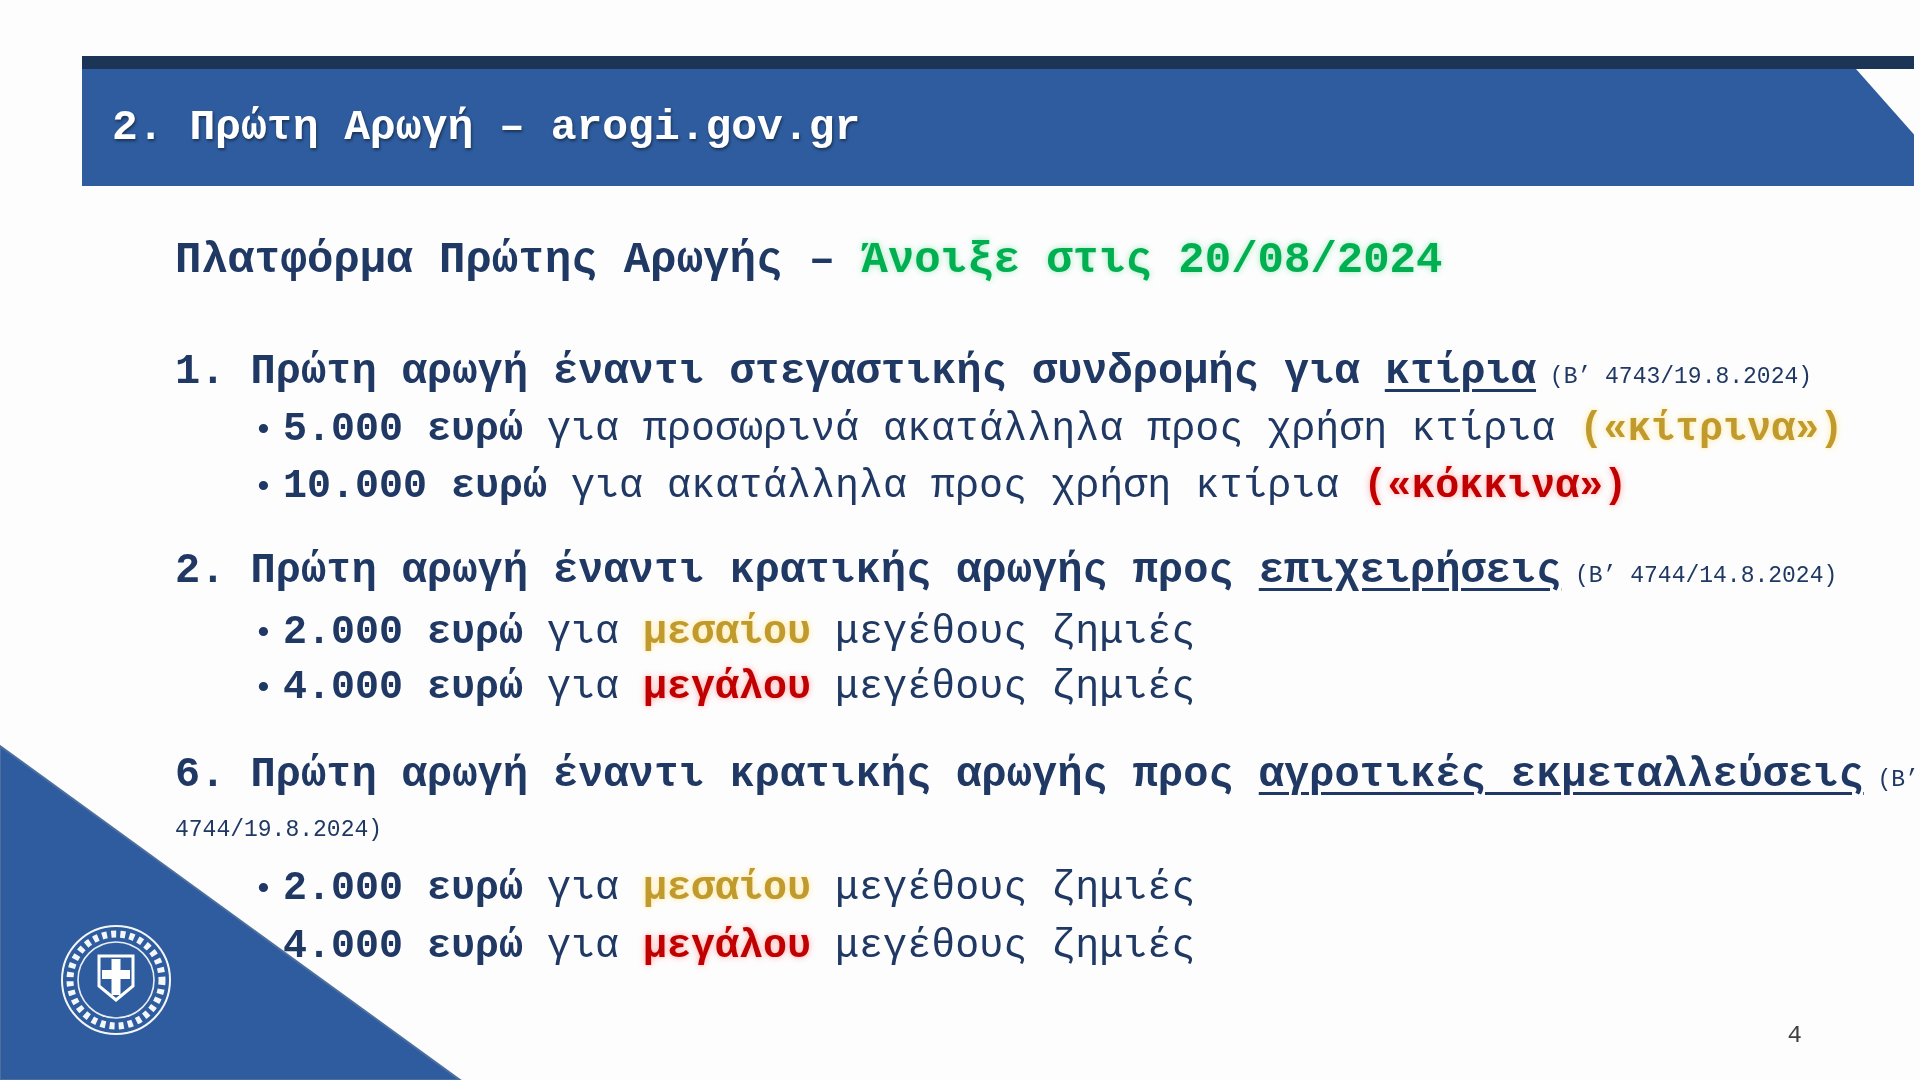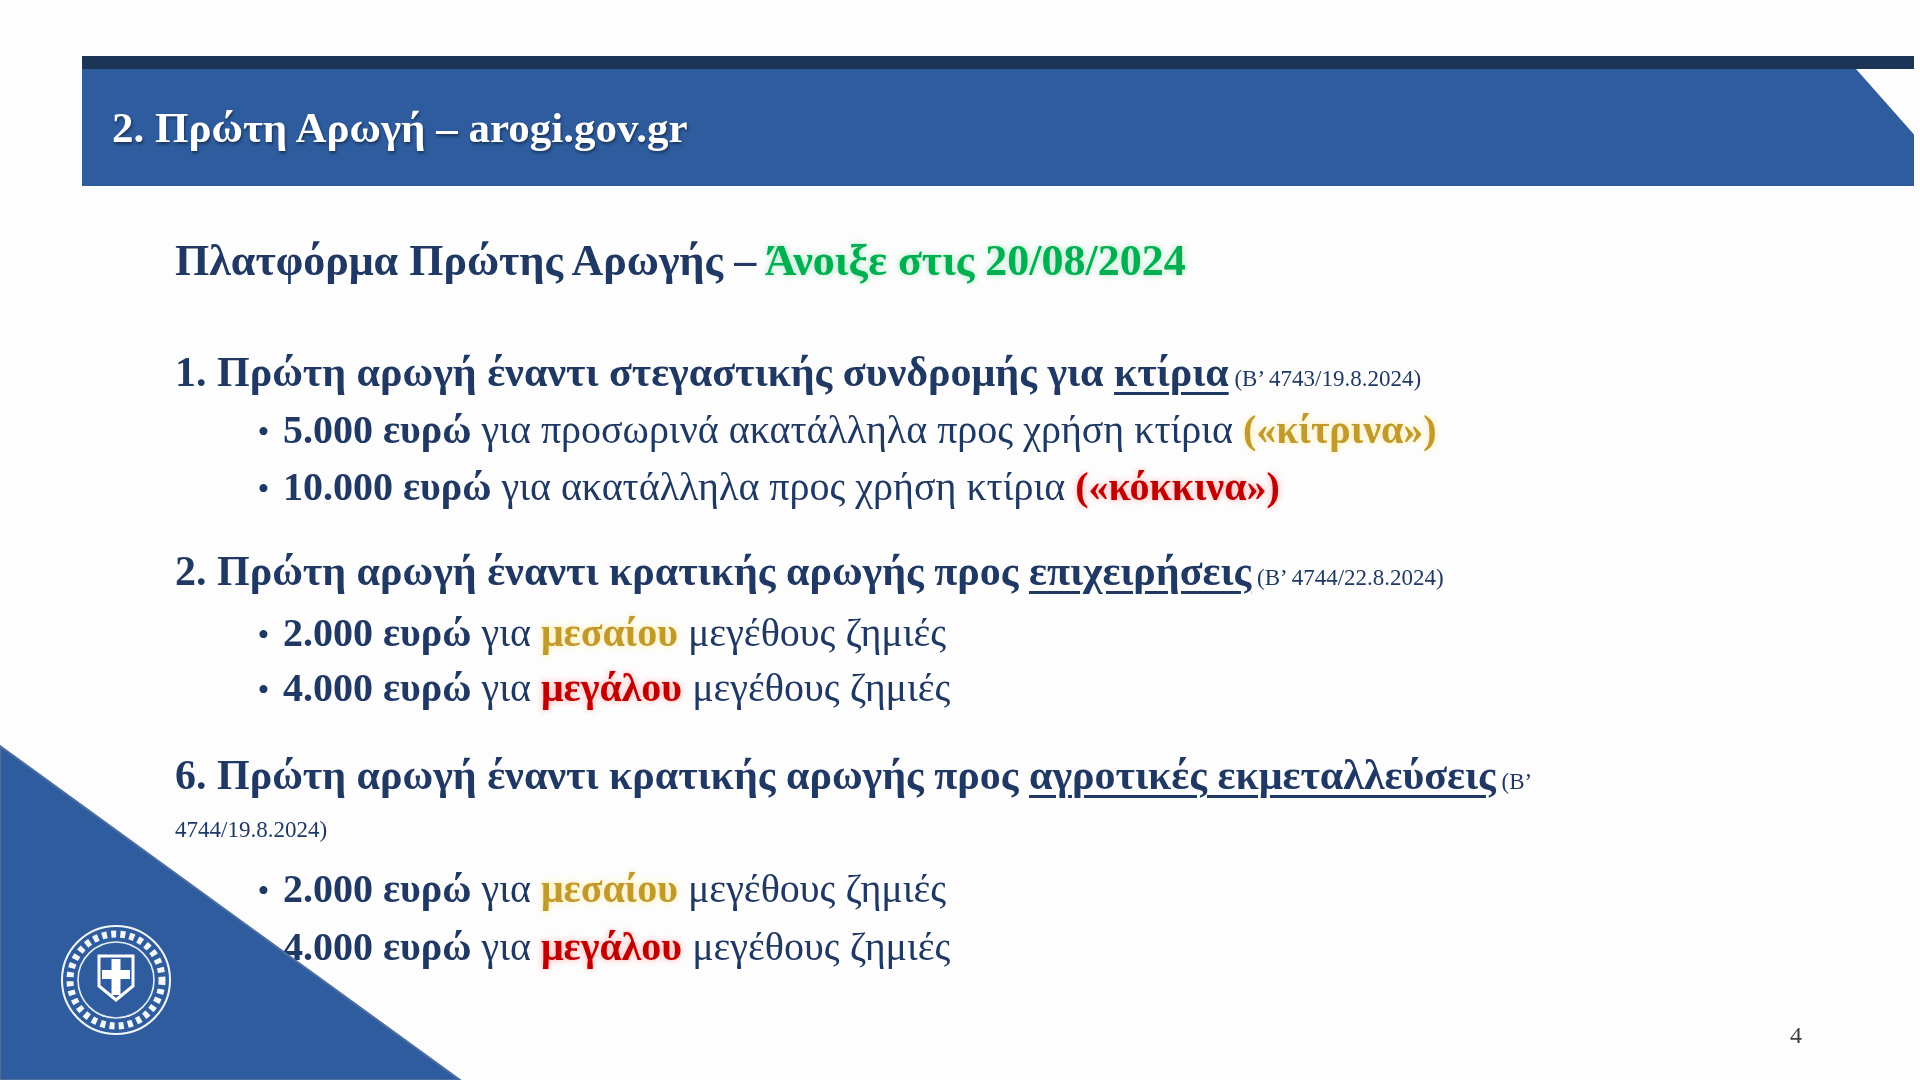--- a/index.html
+++ b/index.html
@@ -1,18 +1,18 @@
 <!DOCTYPE html>
 <html><head>
 <meta charset="utf-8">
 <style>
   html,body{margin:0;padding:0;background:#ffffff;}
   .slide{
     position:relative;width:1920px;height:1080px;overflow:hidden;background:#fdfdfd;
-    font-family:Liberation Serif, serif;color:#1f3864;
+    font-family:Liberation Mono, monospace;color:#1f3864;
   }
   
   .top-strip{
     position:absolute;left:82px;top:56px;width:1832px;height:13px;
     background:#1c3557;
   }
   .banner{
     position:absolute;left:82px;top:69px;width:1832px;height:117px;
     background:#2e5c9e;
     clip-path:polygon(0 0,calc(100% - 58px) 0,100% 56%,100% 100%,0 100%);
@@ -61,21 +61,21 @@
     <span>1. Πρώτη αρωγή έναντι στεγαστικής συνδρομής για </span><span class="u">κτίρια</span><span class="ref"> (Β’ 4743/19.8.2024)</span>
   </div>
   <div class="line bullet" style="top:429px">
     <span class="dot">•</span><span class="amt">5.000 ευρώ</span><span> για προσωρινά ακατάλληλα προς χρήση κτίρια </span><span class="tag gold">(«κίτρινα»)</span><span></span>
   </div>
   <div class="line bullet" style="top:486px">
     <span class="dot">•</span><span class="amt">10.000 ευρώ</span><span> για ακατάλληλα προς χρήση κτίρια </span><span class="tag red">(«κόκκινα»)</span><span></span>
   </div>
 
   <div class="line heading" style="top:571px">
-    <span>2. Πρώτη αρωγή έναντι κρατικής αρωγής προς </span><span class="u">επιχειρήσεις</span><span class="ref"> (Β’ 4744/22.8.2024)</span>
+    <span>2. Πρώτη αρωγή έναντι κρατικής αρωγής προς </span><span class="u">επιχειρήσεις</span><span class="ref"> (Β’ 4744/14.8.2024)</span>
   </div>
   <div class="line bullet" style="top:632px">
     <span class="dot">•</span><span class="amt">2.000 ευρώ</span><span> για </span><span class="tag gold">μεσαίου</span><span> μεγέθους ζημιές</span>
   </div>
   <div class="line bullet" style="top:687px">
     <span class="dot">•</span><span class="amt">4.000 ευρώ</span><span> για </span><span class="tag red">μεγάλου</span><span> μεγέθους ζημιές</span>
   </div>
 
   <div class="line heading" style="top:775px">
     <span>6. Πρώτη αρωγή έναντι κρατικής αρωγής προς </span><span class="u">αγροτικές εκμεταλλεύσεις</span><span class="ref"> (Β’</span>

